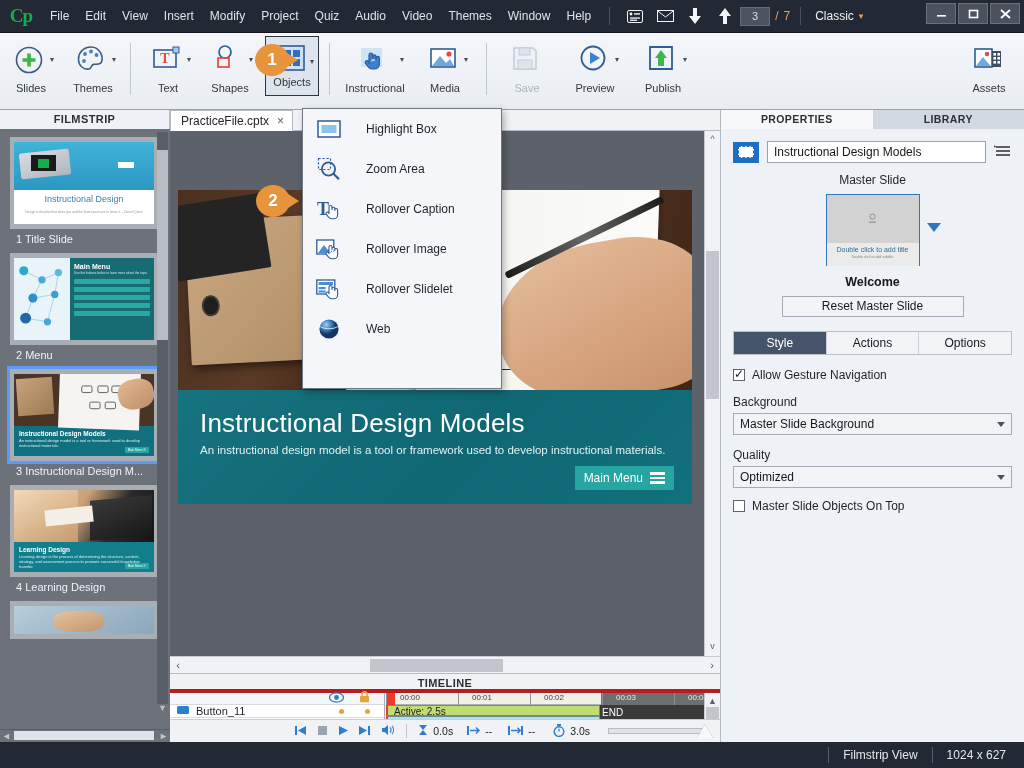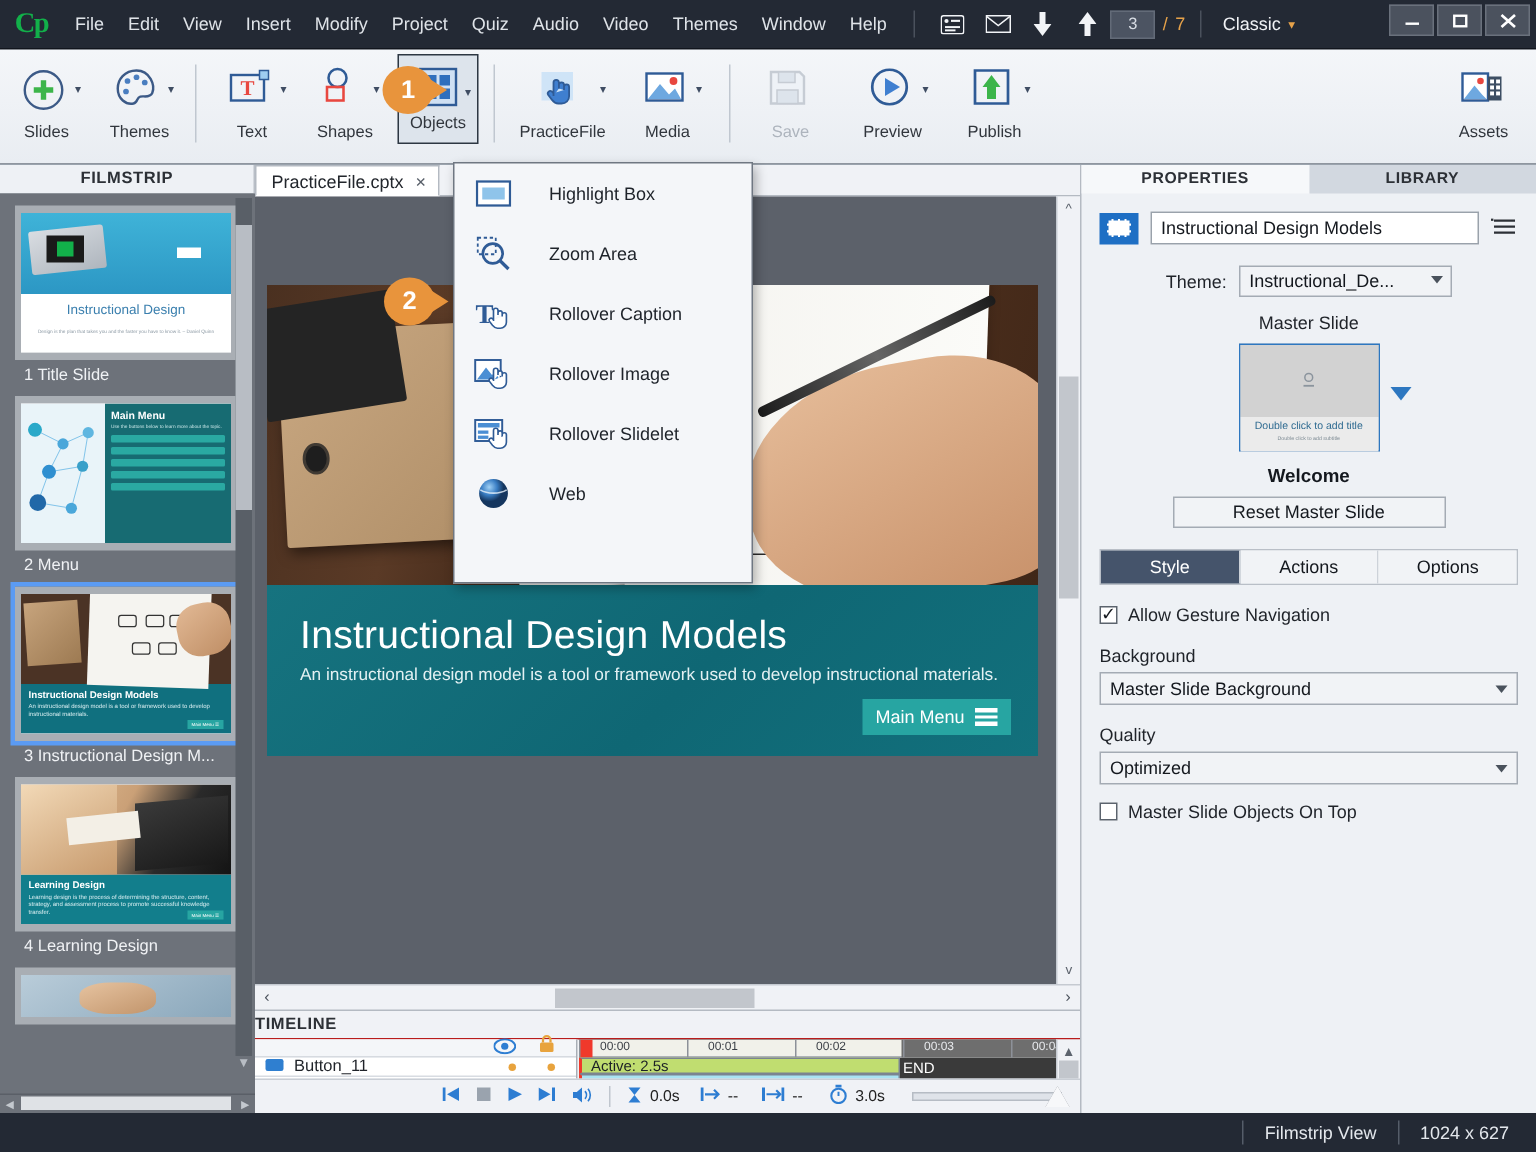--- a/index.html
+++ b/index.html
@@ -84,21 +84,21 @@
 
   
   .filmstrip { position:absolute; left:0; top:0; width:170px; height:632px; background:#6d727a; }
   .fs-head {
     height:19px; background:#eef1f5; color:#2c3036; font-size:11px; font-weight:bold;
     text-align:center; line-height:19px; letter-spacing:.4px; border-right:1px solid #b9bfc7;
   }
   .fs-scroll { position:absolute; left:0; top:19px; width:170px; height:598px; background:#6d727a; overflow:hidden; }
   .fs-item { width:150px; margin:8px auto 0 auto; }
   .fs-thumb {
-    width:148px; height:103px; background:#a9aeb4; padding:5px 4px; position:relative;
+    width:148px; height:92px; background:#a9aeb4; padding:5px 4px; position:relative;
   }
   .fs-thumb.sel { outline:3px solid #5b9bf3; }
   .fs-inner { width:100%; height:100%; overflow:hidden; position:relative; background:#fff; }
   .fs-label { font-size:11px; color:#f0f2f5; margin:4px 0 6px 6px; }
   .fs-scrollbar { position:absolute; right:2px; top:22px; width:11px; height:572px; background:#595f67; }
   .fs-thumbbar { position:absolute; right:2px; top:40px; width:11px; height:190px; background:#b8bdc4; }
   .fs-arrow { position:absolute; right:2px; width:11px; height:12px; color:#b8bdc4; font-size:9px; text-align:center; line-height:12px; }
   .fs-hbar { position:absolute; left:0; bottom:0; width:170px; height:13px; background:#6d727a; border-top:1px solid #5a5f67; }
   .fs-hthumb { position:absolute; left:14px; bottom:2px; width:140px; height:9px; background:#dfe2e6; }
 
@@ -187,21 +187,21 @@
 
   .stage-vscroll { position:absolute; right:0; top:21px; width:16px; height:525px; background:#f0f2f6; border-left:1px solid #c5cad1; }
   .stage-vthumb { position:absolute; right:1px; top:120px; width:13px; height:148px; background:#c2c6cc; }
   .sv-arrow { position:absolute; right:1px; width:13px; height:14px; text-align:center; font-size:9px; color:#5c636d; line-height:14px; }
   .stage-hscroll { position:absolute; left:0; top:546px; width:550px; height:17px; background:#f0f2f6; border-top:1px solid #c5cad1; }
   .stage-hthumb { position:absolute; left:200px; top:2px; width:133px; height:13px; background:#c2c6cc; }
   .sh-arrow { position:absolute; top:0; width:16px; height:17px; text-align:center; font-size:11px; color:#4b525c; line-height:17px; }
 
   
   .timeline { position:absolute; left:170px; top:563px; width:550px; height:69px; background:#f0f2f6; border-top:1px solid #b4bac2; }
-  .tl-head { height:19px; text-align:left; line-height:19px; font-size:11px; font-weight:bold; color:#2c3036; letter-spacing:.4px; border-bottom:1px solid #b91c1c; }
+  .tl-head { height:19px; text-align:center; line-height:19px; font-size:11px; font-weight:bold; color:#2c3036; letter-spacing:.4px; border-bottom:4px solid #b91c1c; }
   .tl-body { position:absolute; left:0; top:19px; width:550px; height:50px; }
   .tl-left { position:absolute; left:0; top:0; width:215px; height:50px; background:#fff; border-right:1px solid #a8aeb6; }
   .tl-colhead { height:12px; background:#f4f6f9; position:relative; border-bottom:1px solid #d6dae0; }
   .eye-ic { position:absolute; right:40px; top:-3px; color:#2d7dd2; font-size:12px; }
   .lock-ic { position:absolute; right:14px; top:-3px; color:#e8a33d; font-size:11px; }
   .tl-row { height:22px; display:flex; align-items:center; font-size:11px; color:#1f2329; border-bottom:1px solid #d8dce2; position:relative; }
   .tl-row .ri { width:26px; text-align:center; }
   .tl-row .rn { flex:1; overflow:hidden; white-space:nowrap; }
   .dot { width:5px; height:5px; border-radius:50%; background:#e8a33d; }
   .tl-row .d1 { position:absolute; right:40px; }
@@ -424,21 +424,21 @@
     <div class="rb-divider" style="margin-left:10px;"></div>
 
     <div class="rb-btn" style="width:78px;">
       <div class="ic">
         <svg width="34" height="32" viewBox="0 0 34 32">
             <rect x="3" y="4" width="21" height="19" fill="#cfe4f7"></rect>
             <path d="M11 20 V11 a1.8 1.8 0 013.6 0 v4 M14.6 15 v-2.4 a1.7 1.7 0 013.4 0 V16 M18 16 v-2 a1.7 1.7 0 013.4 0 v6.2 c0 2.6-2 4.8-5 4.8 h-2.3 c-2 0-3-1-4.1-2.4 l-2.6-3.4 a1.7 1.7 0 012.5-2.2 l1.1 1.2" fill="#3f7fd0" stroke="#2f5b96" stroke-width="1.2"></path>
           </svg>
       </div>
       <span class="caret" style="position:absolute;right:10px;top:22px;">▾</span>
-      <div class="lbl">PracticeFile</div>
+      <div class="lbl">Instructional</div>
     </div>
 
     <div class="rb-btn">
       <div class="ic">
         <svg width="34" height="32" viewBox="0 0 34 32">
             <rect x="3" y="5" width="24" height="18" fill="#fff" stroke="#2f5b96" stroke-width="1.6"></rect>
             <path d="M4 22 L12 12 L18 19 L22 15 L26 22 Z" fill="#6ea8e0"></path>
             <circle cx="21" cy="10" r="2.6" fill="#e8473f"></circle>
           </svg>
       </div>
@@ -795,27 +795,20 @@
             </div>
           <div class="pr-input">Instructional Design Models</div>
           <div class="hamb">
             <svg width="18" height="14" viewBox="0 0 18 14">
                 <path d="M2 3 H16 M2 7 H16 M2 11 H16" stroke="#2c3036" stroke-width="1.5"></path>
                 <path d="M0 2.5 L1.6 2.5" stroke="#2c3036" stroke-width="1.5"></path>
               </svg>
           </div>
         </div>
 
-        <div class="pr-theme">
-          <span class="pr-lab">Theme:</span>
-          <div class="sel-box" style="width:142px;">
-            <span>Instructional_De...</span>
-            <span class="ar"></span>
-          </div>
-        </div>
 
         <div class="pr-center">
           <div class="master-title">Master Slide</div>
           <div class="master-box">
             <div class="master-top">
               <svg width="9" height="12" viewBox="0 0 9 12">
                   <circle cx="4.5" cy="3.6" r="2.6" fill="none" stroke="#8b949d" stroke-width="1"></circle>
                   <rect x="1" y="8.6" width="7" height="1.2" fill="#8b949d"></rect>
                 </svg>
             </div>

